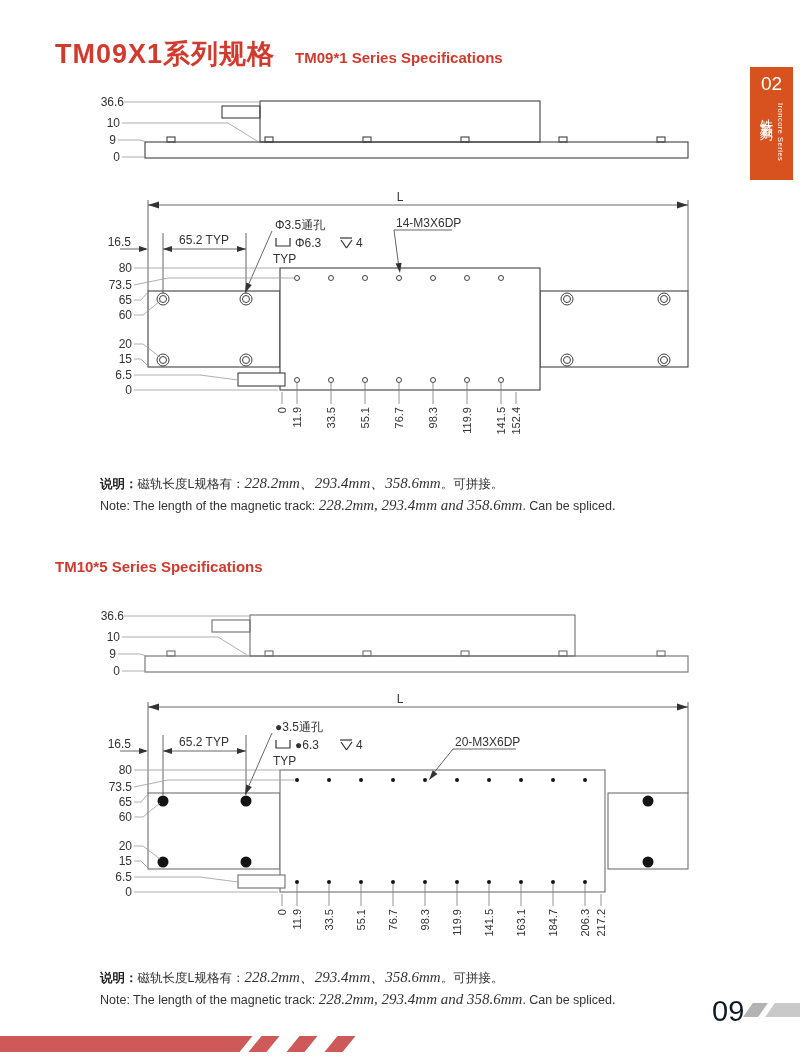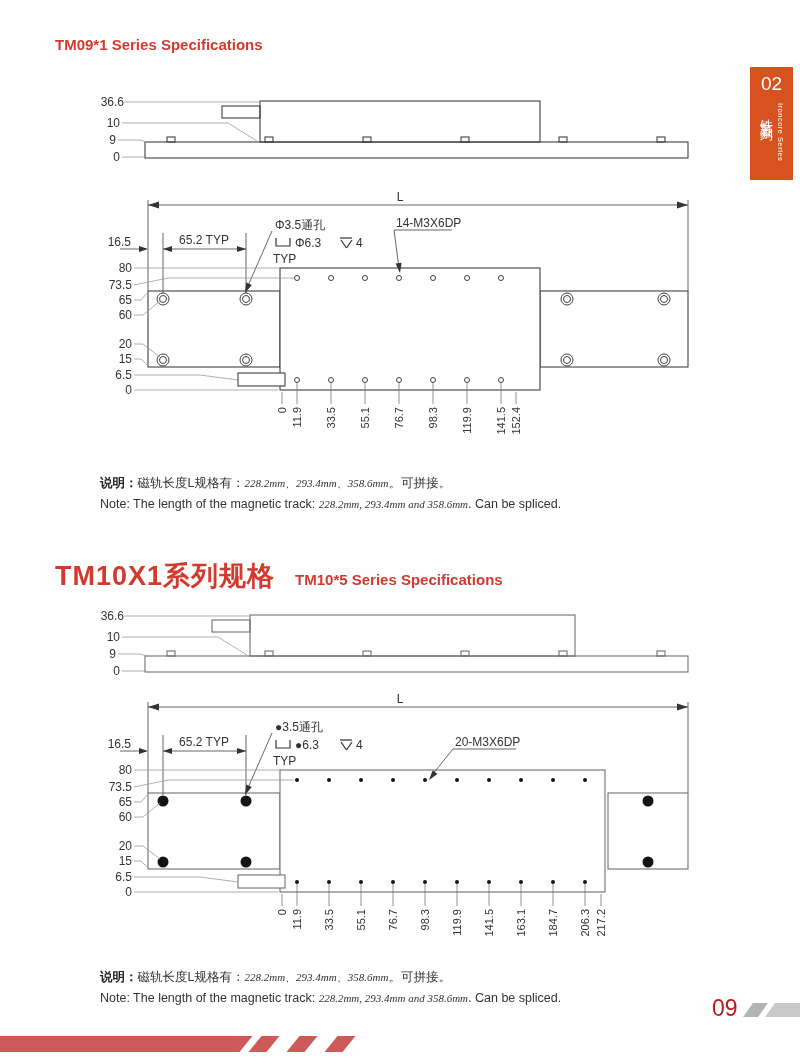--- a/index.html
+++ b/index.html
@@ -11,45 +11,45 @@
   #title1{top:36px;}
   #title2{top:558px;}
   .side-tab{position:absolute;left:750px;top:67px;width:43px;height:113px;background:#d8521f;color:#fff;}
   .side-tab .num{position:absolute;top:6px;left:0;width:100%;text-align:center;font-size:19px;}
   .side-tab .cn{position:absolute;left:7px;top:42px;writing-mode:vertical-rl;font-size:13px;letter-spacing:3px;}
   .side-tab .en{position:absolute;left:26px;top:36px;writing-mode:vertical-rl;font-size:7.5px;letter-spacing:0.5px;}
   .note{position:absolute;left:100px;margin:0;font-size:12.5px;color:#333;line-height:21px;width:560px;}
   #note1{top:473px;}
   #note2{top:967px;}
   .note b{color:#222;text-align:center;}
-  .note i{font-family:"Liberation Serif",serif;font-size:11px;}
+  .note i{font-family:"Liberation Serif",serif;font-size:15px;}
   svg text{fill:#333;font-family:"Liberation Sans",sans-serif;}
   .dimtxt{font-size:12px;}
   .dimtxt-s{font-size:11px;}
-  .footer-num{position:absolute;left:712px;top:995px;font-size:23px;color:#b91c1c;}
+  .footer-num{position:absolute;left:712px;top:995px;font-size:29px;color:#0f172a;}
   .gray-para{position:absolute;top:1003px;height:14px;transform:skewX(-35deg);}
   #gp1{left:748px;width:15px;background:#b3b3b3;}
   #gp2{left:770px;width:36px;background:#c9c9c9;}
   .red-deco{position:absolute;top:1036px;height:16px;background:#cd5a58;transform:skewX(-39deg);}
   #rd-bar{left:-20px;width:266px;}
   #rd1{left:255px;width:18px;}
   #rd2{left:293px;width:18px;}
   #rd3{left:331px;width:18px;}
 </style>
 </head>
 <body>
 
 
 
 
 <div class="sec-title" id="title1">
+  <span class="cn">TM09X1系列规格</span>
   <span class="en">TM09*1 Series Specifications</span>
 </div>
 <div class="sec-title" id="title2">
-  <span class="cn">TM10X1系列规格</span>
   <span class="en">TM10*5 Series Specifications</span>
 </div>
 
 
 <div class="side-tab">
   <div class="num">02</div>
   <div class="cn">铁芯系列</div>
   <div class="en">Ironcore Series</div>
 </div>
 

